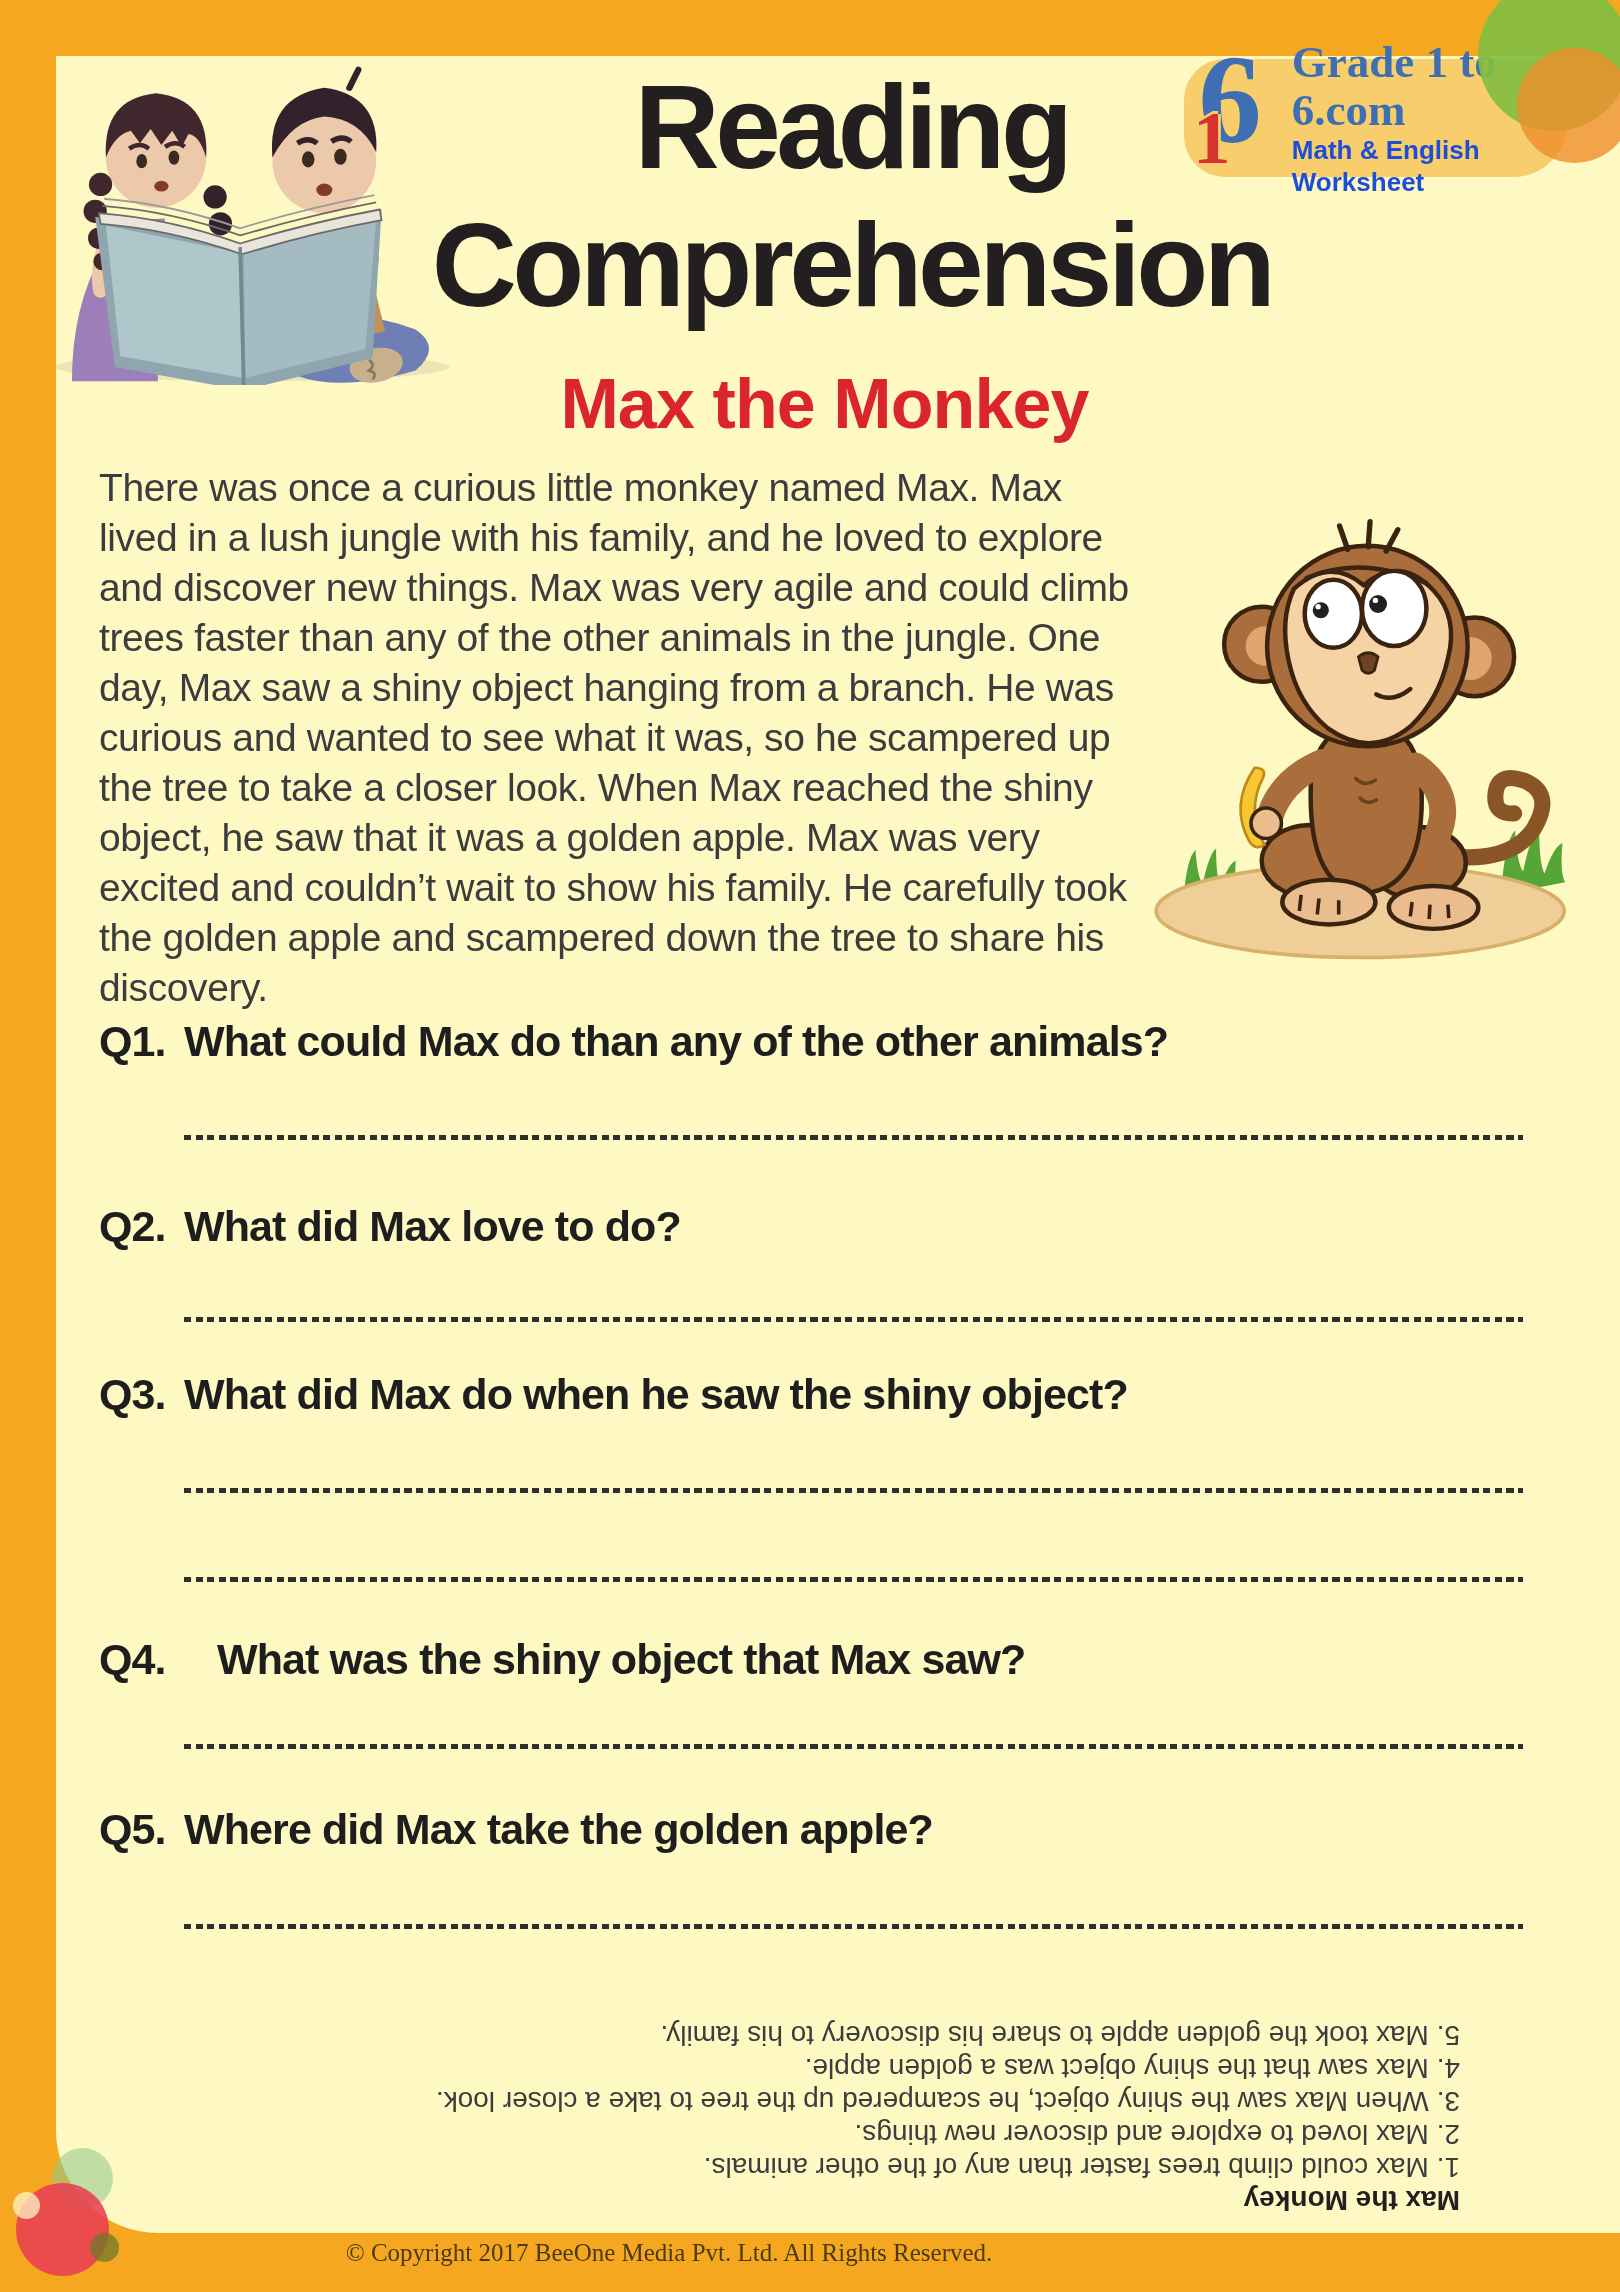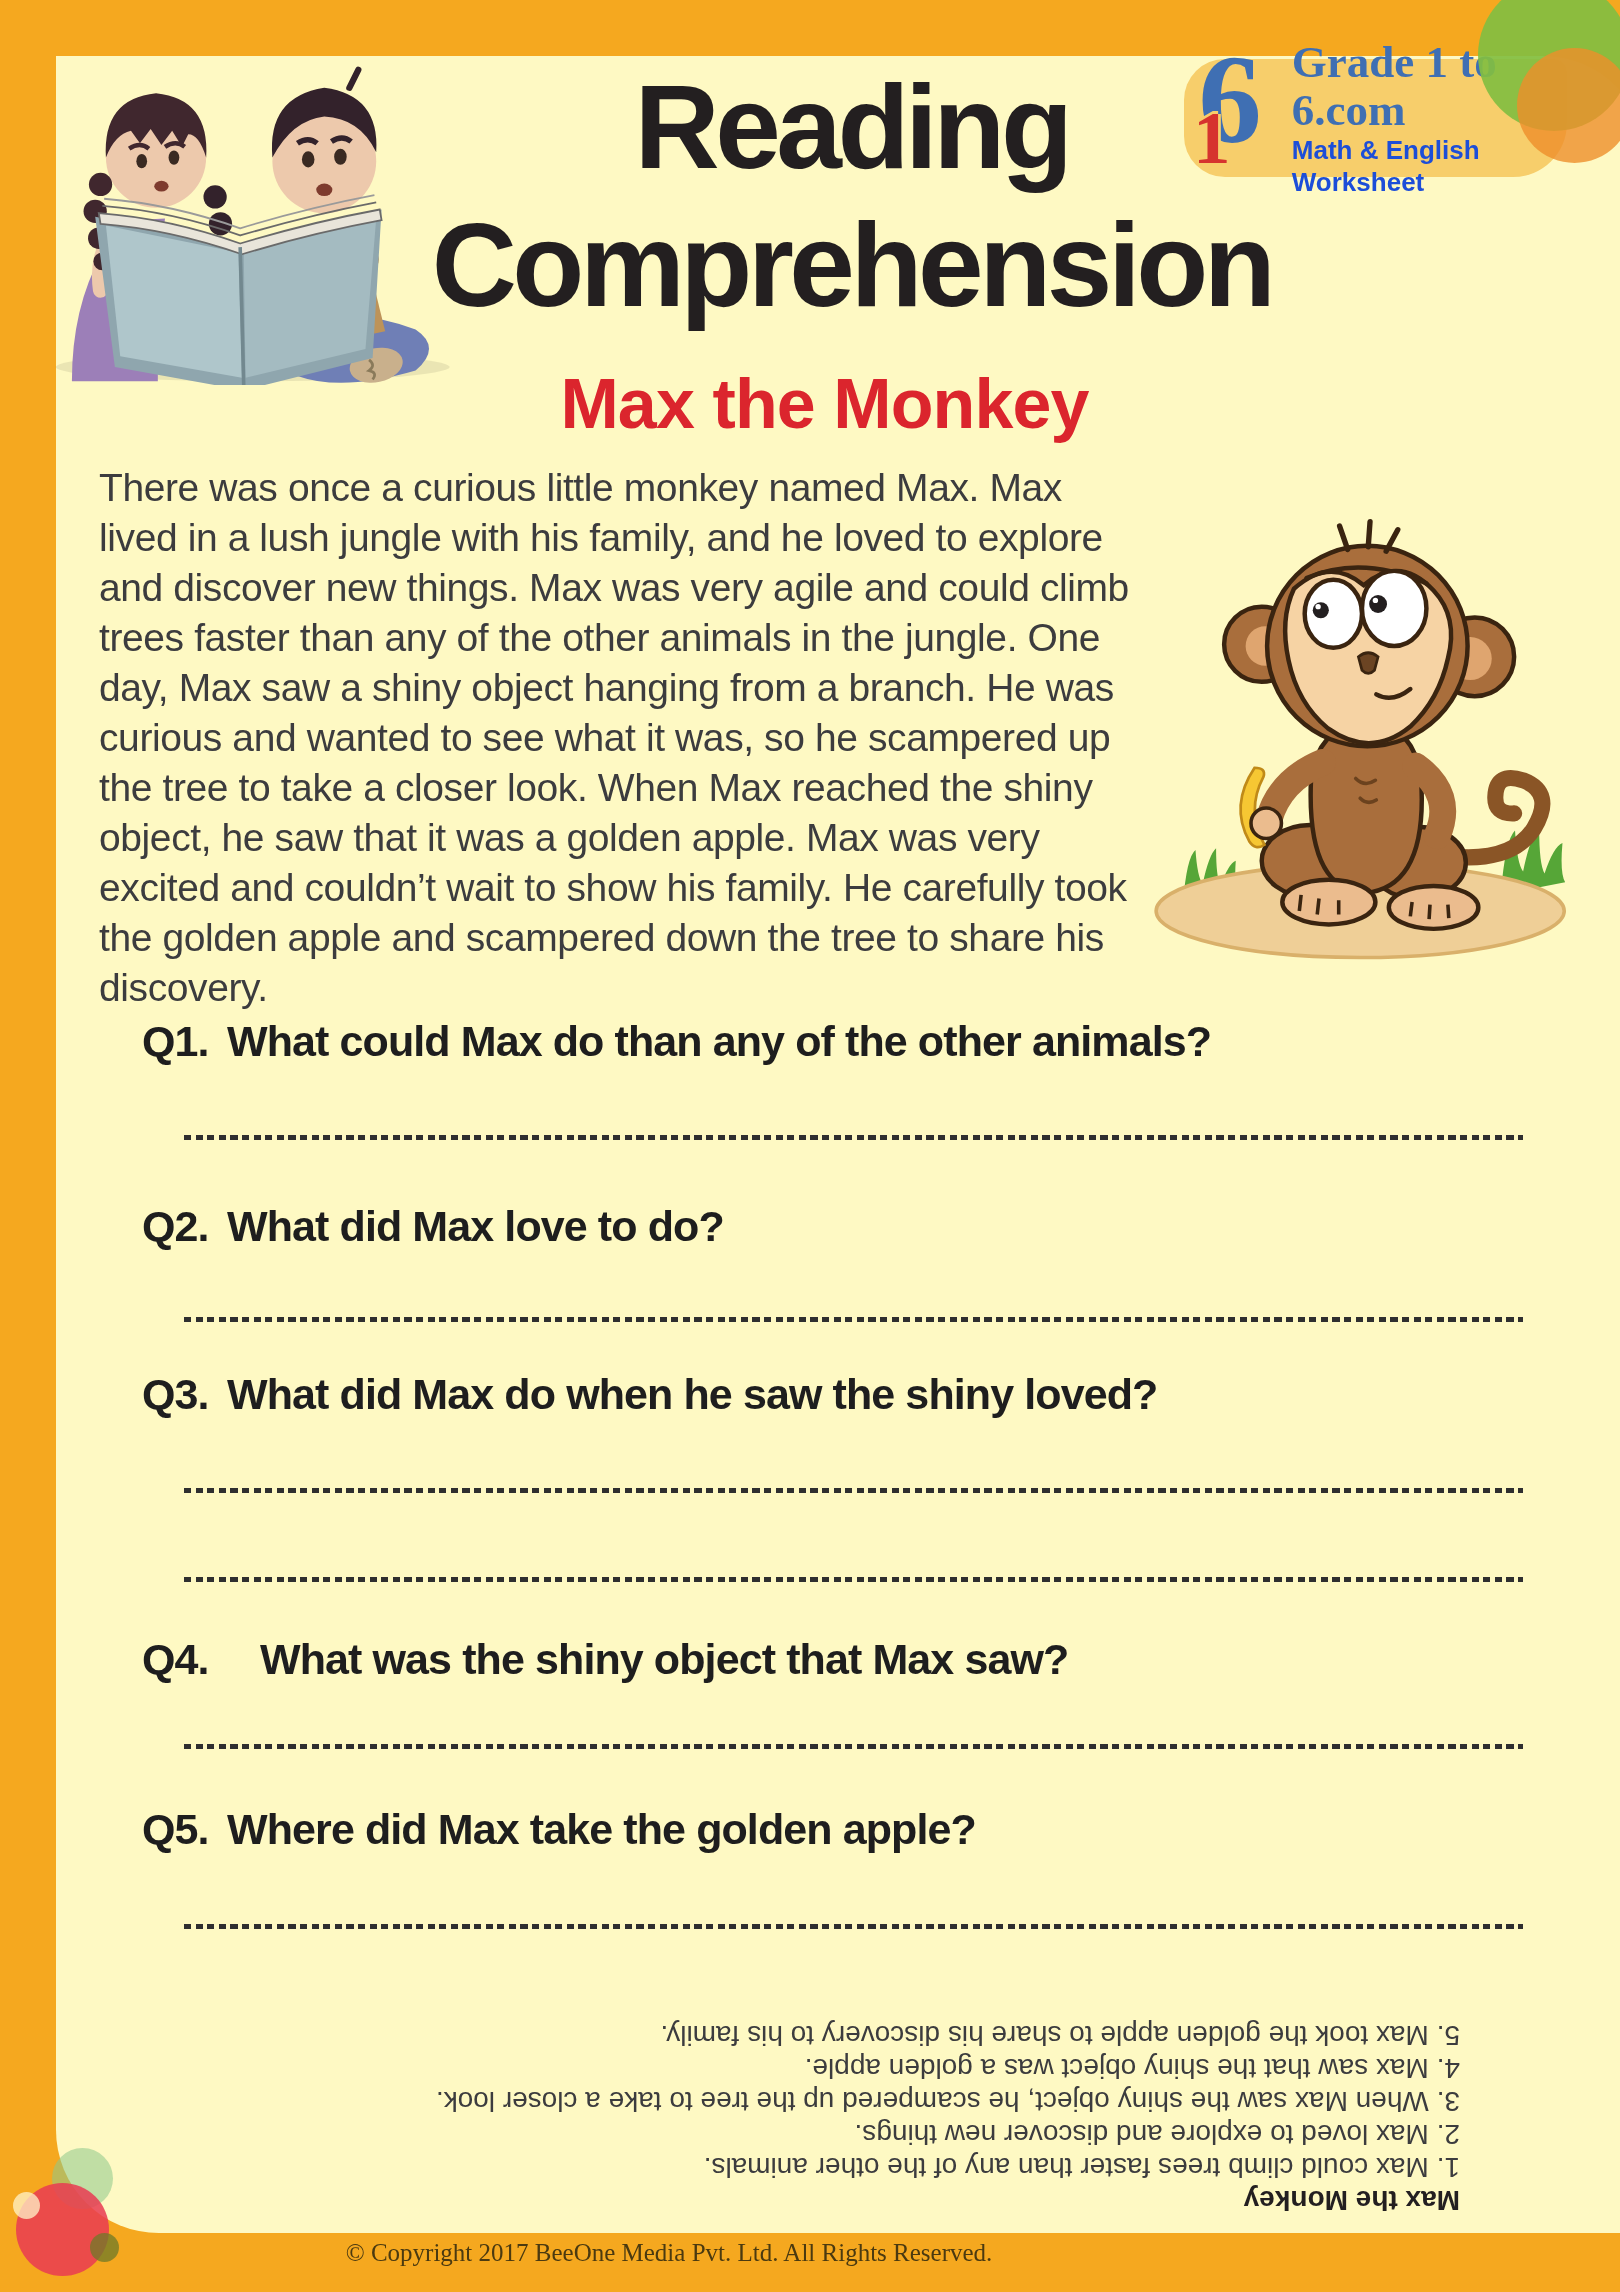--- a/index.html
+++ b/index.html
@@ -33,21 +33,21 @@
   .c-white-bl{left:12.5px;top:2192px;width:27px;height:27px;background:#FFF3C9;opacity:.75;z-index:9;}
   .c-olive-bl{left:90px;top:2233px;width:29px;height:29px;background:#6E7A28;opacity:.75;z-index:9;}
   
   .story{position:absolute;top:407px;left:43px;width:1469px;
          font-size:39px;line-height:50px;color:#3C3C3E;letter-spacing:-0.4px;}
   .monkey-float{float:right;width:421px;height:452px;margin:47px 0 0 12.5px;}
   .monkey-float svg{width:100%;height:100%;display:block;}
   
   .q{position:absolute;left:43px;width:1469px;display:flex;
      font-weight:bold;font-size:43px;line-height:50px;color:#1E1E1E;letter-spacing:-0.9px;}
-  .qlabel{flex:none;width:85px;margin-left:43px;}
+  .qlabel{flex:none;width:85px;}
   .dotline{position:absolute;left:128px;width:1339px;height:5.4px;
            background-image:repeating-linear-gradient(to right,#2F2F2F 0 7.2px,transparent 7.2px 11.6px);}
   
   .answer-key{position:absolute;left:43px;top:1963px;width:1361px;
               transform:rotate(180deg);font-size:28px;line-height:33px;color:#3C3C3E;}
   .ak-title{font-weight:bold;color:#231F20;}
   
   .footer{position:absolute;left:0;top:2239px;width:1338px;text-align:center;
           font-family:"Liberation Serif",serif;font-size:25px;color:#4B3A10;}
   .kids{position:absolute;left:19.7px;top:34px;width:537px;height:351px;z-index:5;}
@@ -129,21 +129,21 @@
     <div class="dotline" style="top:1079px;"></div>
 
     <div class="q" style="top:1145px;">
       <span class="qlabel">Q2.</span>
       <span class="qtext">What did Max love to do?</span>
     </div>
     <div class="dotline" style="top:1261px;"></div>
 
     <div class="q" style="top:1313px;">
       <span class="qlabel">Q3.</span>
-      <span class="qtext">What did Max do when he saw the shiny loved?</span>
+      <span class="qtext">What did Max do when he saw the shiny object?</span>
     </div>
     <div class="dotline" style="top:1432px;"></div>
     <div class="dotline" style="top:1521px;"></div>
 
     <div class="q" style="top:1578px;gap:33px;">
       <span class="qlabel">Q4.</span>
       <span class="qtext">What was the shiny object that Max saw?</span>
     </div>
     <div class="dotline" style="top:1688px;"></div>
 

